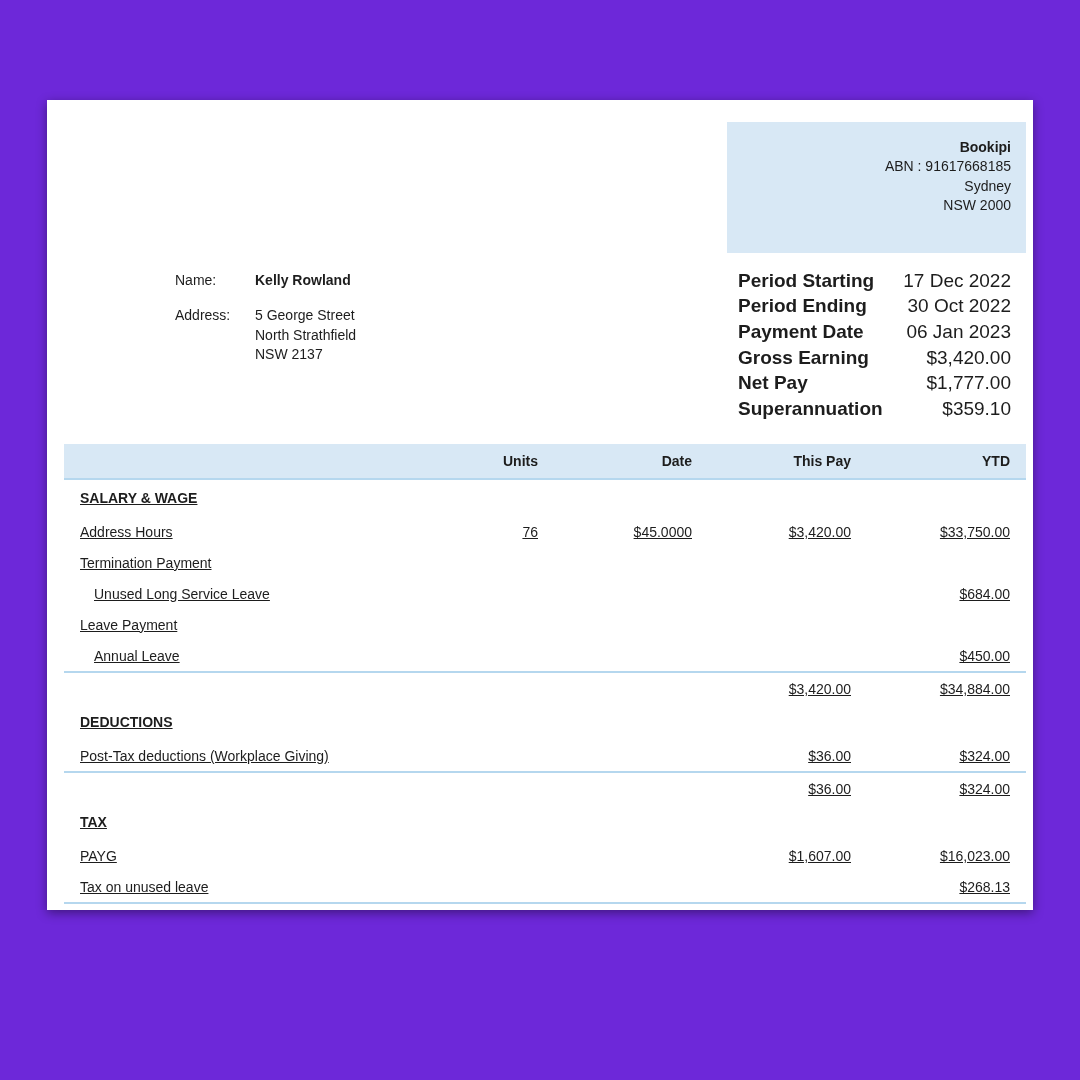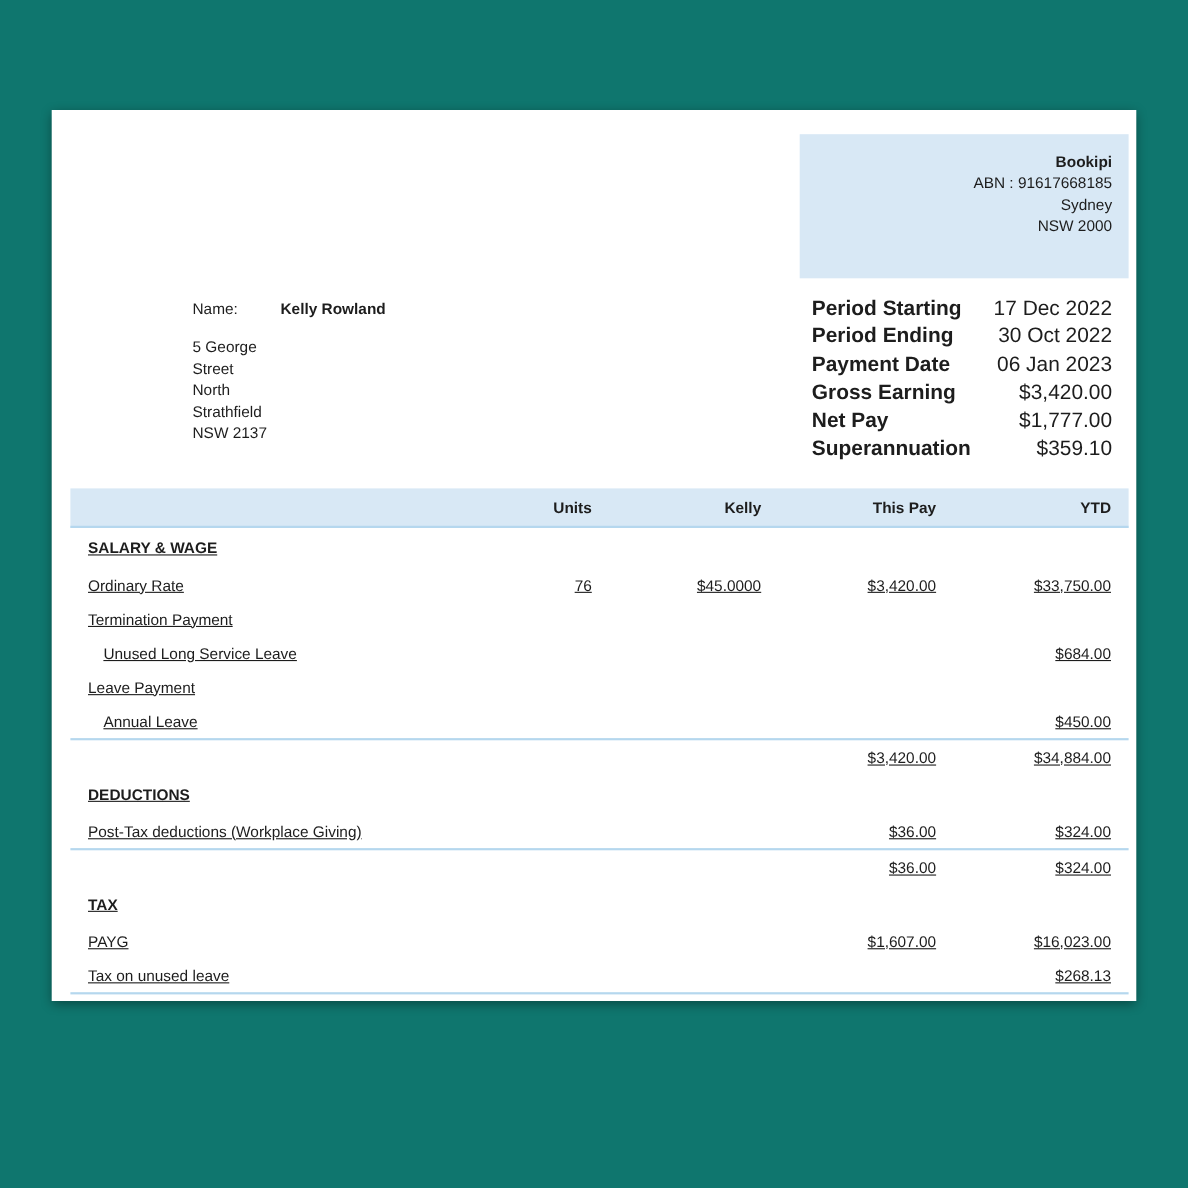--- a/index.html
+++ b/index.html
@@ -3,21 +3,21 @@
 <meta charset="utf-8">
 <style>
   :root{
     --accent-fill:#d8e8f5;
     --accent-line:#b5d7ee;
     --text:#1d1d1d;
   }
   *{margin:0;padding:0;box-sizing:border-box;}
   html,body{width:1080px;height:1080px;background:#ffffff;overflow:hidden;}
   body{font-family:"Liberation Sans","DejaVu Sans",sans-serif;color:var(--text);}
-  .canvas{position:relative;width:1080px;height:1080px;background:#0f766e;}
+  .canvas{position:relative;width:1080px;height:1080px;background:#6d28d9;}
   .page{
     position:absolute;left:47px;top:100px;width:986px;height:810px;
     background:#ffffff;
     box-shadow:0 3px 10px rgba(0,0,0,0.42);
   }
   
   .company-box{
     position:absolute;top:22px;right:7px;width:299px;height:131px;
     background:var(--accent-fill);
     padding:16px 15px;text-align:right;
@@ -63,20 +63,21 @@
     <div class="company-box">
       <div class="company-name">Bookipi</div>
       <div>ABN : 91617668185</div>
       <div>Sydney</div>
       <div>NSW 2000</div>
     </div>
 
     <div class="employee">
       <div class="e-label">Name:</div>
       <div class="e-name">Kelly Rowland</div>
+      <div class="e-label">Address:</div>
       <div class="e-address">
         <div>5 George Street</div>
         <div>North Strathfield</div>
         <div>NSW 2137</div>
       </div>
     </div>
 
     <div class="summary">
   <div class="summary-row">
     <span class="s-label">Period Starting</span>
@@ -106,35 +107,35 @@
   <div class="summary-row">
     <span class="s-label">Superannuation</span>
     <span class="s-value">$359.10</span>
   </div>
 </div>
 
     <div class="paytable">
       <div class="thead">
         <span class="c-label"></span>
         <span class="c-units">Units</span>
-        <span class="c-rate">Kelly</span>
+        <span class="c-rate">Date</span>
         <span class="c-thispay">This Pay</span>
         <span class="c-ytd">YTD</span>
       </div>
       <div>
   <div class="trow section">
     <span class="c-label">SALARY &amp; WAGE</span>
     <span class="c-units"></span>
     <span class="c-rate"></span>
     <span class="c-thispay"></span>
     <span class="c-ytd"></span>
   </div>
 
   <div class="trow item">
-    <span class="c-label">Ordinary Rate</span>
+    <span class="c-label">Address Hours</span>
     <span class="c-units">76</span>
     <span class="c-rate">$45.0000</span>
     <span class="c-thispay">$3,420.00</span>
     <span class="c-ytd">$33,750.00</span>
   </div>
 
   <div class="trow item">
     <span class="c-label">Termination Payment</span>
     <span class="c-units"></span>
     <span class="c-rate"></span>

